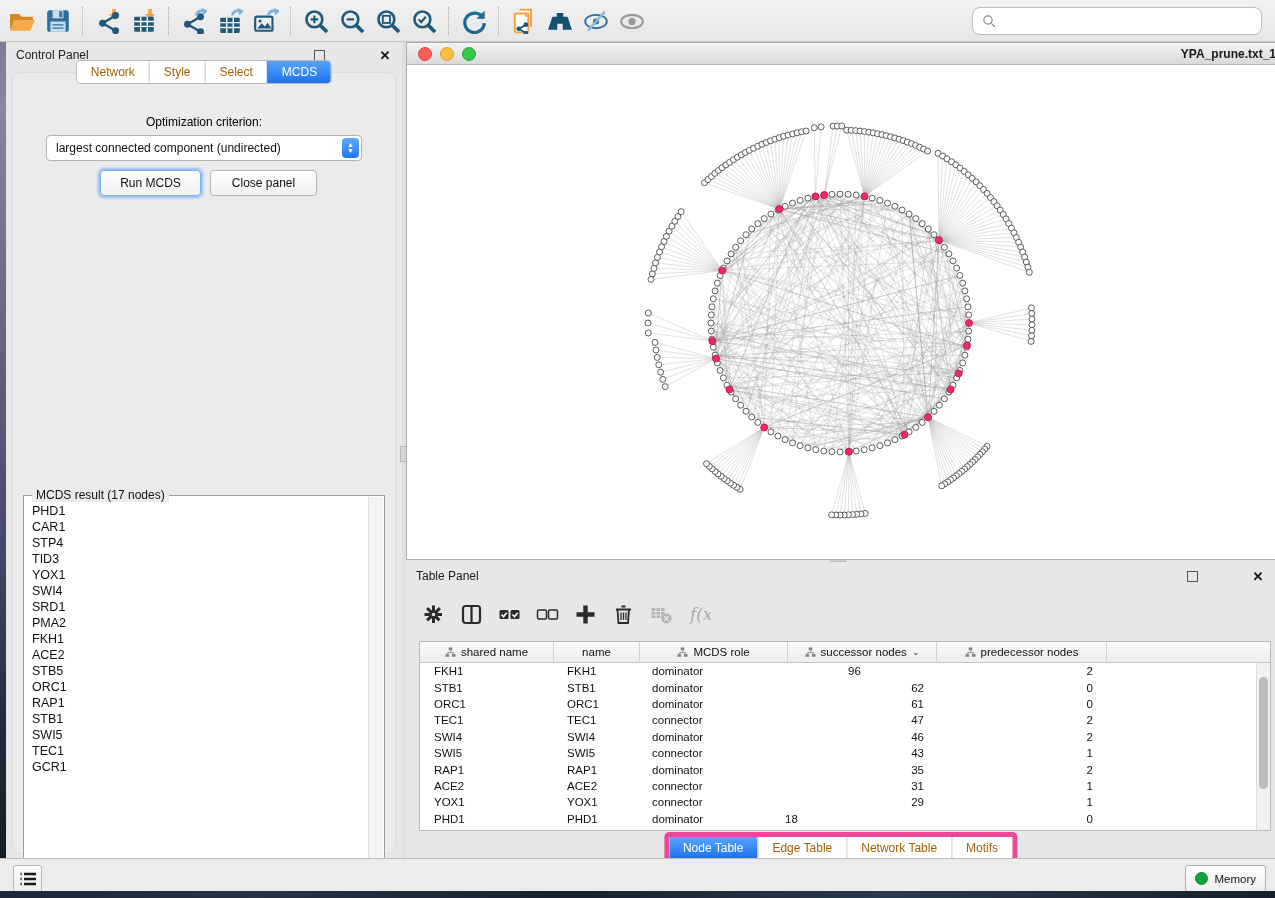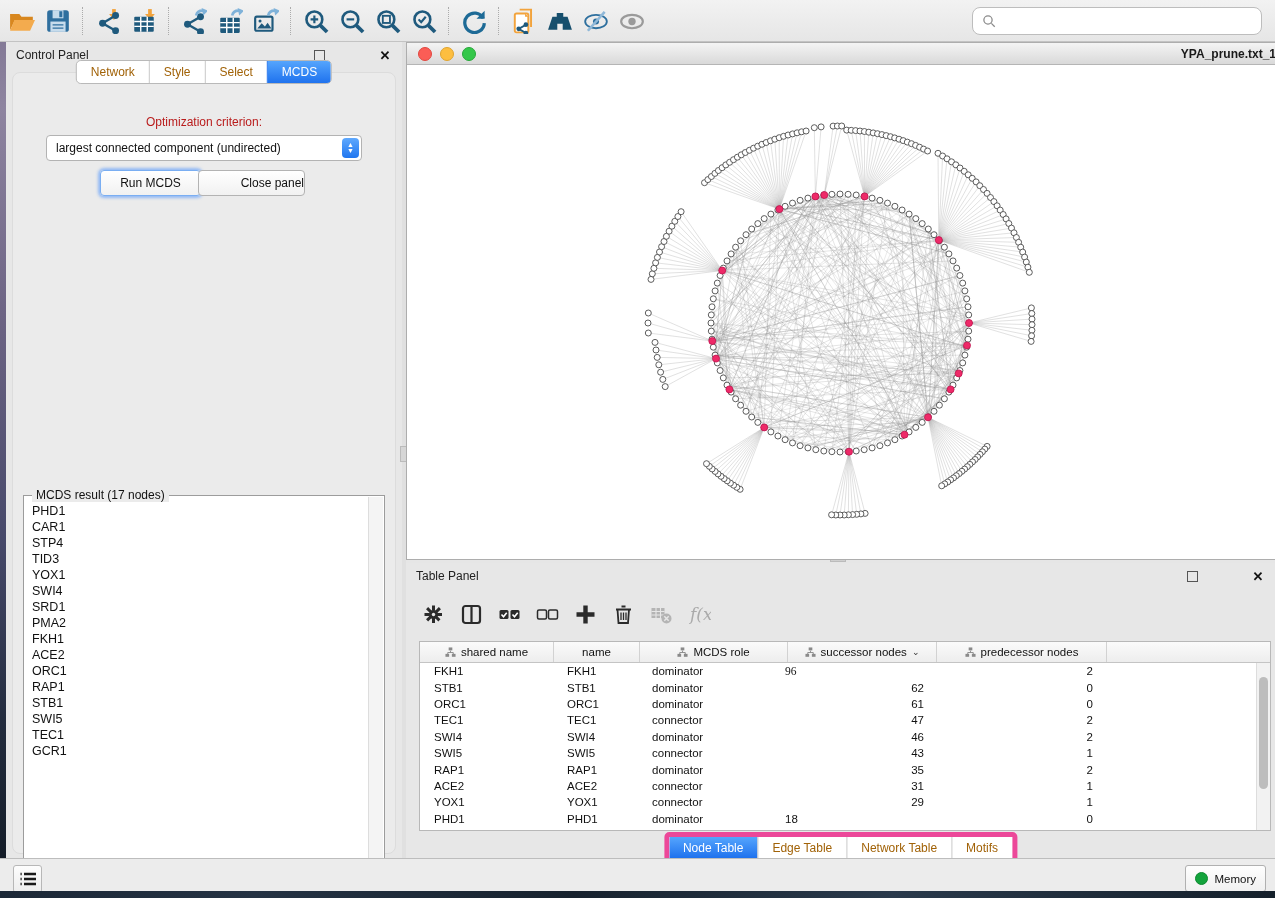--- a/index.html
+++ b/index.html
@@ -31,32 +31,32 @@
   .float-glyph{width:9px;height:9px;border:1.5px solid #555;}
   .close-glyph{font-weight:bold;font-size:13px;color:#111;}
   #cp-body{position:absolute;left:6px;top:30px;width:382px;height:780px;background:#ebebeb;
     border:1px solid #dcdcdc;border-radius:8px;}
   #cp-tabs{position:absolute;left:50%;top:-13px;transform:translateX(-50%);display:flex;
     background:#fff;border:1px solid #b9b9b9;border-radius:5px;overflow:hidden;height:22px;}
   .seg{display:flex;align-items:center;justify-content:center;font-size:12px;color:#a16207;
     padding:0 14px;border-left:1px solid #c9c9c9;white-space:nowrap;}
   .seg:first-child{border-left:none;}
   .seg.sel{background:linear-gradient(#55a5fd,#1f72ee);color:#fff;border-left-color:#1f72ee;}
-  #opt-label{position:absolute;left:0;top:42px;width:100%;text-align:center;font-size:12px;color:#b91c1c;}
+  #opt-label{position:absolute;left:0;top:42px;width:100%;text-align:center;font-size:12px;color:#000000;}
   #opt-select{position:absolute;left:33px;top:62px;width:314px;height:24px;background:#fff;
     border:1px solid #b3b3b3;border-radius:4px;display:flex;align-items:center;font-size:12px;color:#111;}
   #opt-select .val{flex:1;padding-left:9px;white-space:nowrap;overflow:hidden;}
   #opt-stepper{width:17px;height:20px;margin-right:2px;border-radius:4px;
     background:linear-gradient(#5fa9fe,#2076ef);display:flex;flex-direction:column;align-items:center;justify-content:center;}
   #opt-stepper span{color:#fff;font-size:7px;line-height:6px;}
   .cp-btn{position:absolute;top:97px;height:24px;background:linear-gradient(#ffffff,#f1f1f1);
     border:1px solid #b3b3b3;border-radius:4px;font-size:12px;color:#111;
     display:flex;align-items:center;justify-content:center;}
   #run-btn{left:87px;width:99px;border-color:#7aaef2;box-shadow:0 0 3px 2px rgba(100,160,250,.65);}
-  #close-panel-btn{left:185px;width:105px;justify-content:flex-end;}
+  #close-panel-btn{left:197px;width:105px;}
   #mcds-frame{position:absolute;left:10px;top:422px;width:360px;height:366px;
     border:1px solid #9c9c9c;margin:0;padding:0;background:#fff;}
   #mcds-legend{position:absolute;top:-8px;left:8px;background:#ebebeb;padding:0 4px;font-size:12px;color:#111;}
   #mcds-list{position:absolute;left:1px;top:1px;right:15px;bottom:1px;overflow:hidden;
     font-size:12.5px;color:#111;padding:6px 0 0 7px;line-height:16px;}
   #mcds-scroll{position:absolute;top:1px;right:1px;width:14px;bottom:1px;background:#f4f4f4;border-left:1px solid #ddd;}
   
   #v-split{left:402px;top:42px;width:4px;height:816px;background:#e0e0e0;}
   #v-split .handle{position:absolute;left:-2px;top:404px;width:8px;height:14px;background:#d6d6d6;border:1px solid #bbb;}
   #h-split{left:406px;top:558px;width:869px;height:5px;background:#e6e6e6;}
@@ -294,20 +294,21 @@
             <div>PHD1</div>
             <div>CAR1</div>
             <div>STP4</div>
             <div>TID3</div>
             <div>YOX1</div>
             <div>SWI4</div>
             <div>SRD1</div>
             <div>PMA2</div>
             <div>FKH1</div>
             <div>ACE2</div>
+            <div>STB5</div>
             <div>ORC1</div>
             <div>RAP1</div>
             <div>STB1</div>
             <div>SWI5</div>
             <div>TEC1</div>
             <div>GCR1</div>
           </div>
         <div id="mcds-scroll"></div>
       </div>
     </div>
@@ -1242,21 +1243,21 @@
               <rect x="7.5" y="7.5" width="4" height="3.2" fill="#8a8a8a"></rect>
             </svg>
             <span>predecessor nodes</span>
           </div>
         </div>
       <div id="tbl-rows">
           <div class="tr">
             <div class="td" style="width: 133px; text-align: left; padding-left: 14px; box-sizing: border-box;">FKH1</div>
             <div class="td" style="width: 85px; text-align: left; padding-left: 14px; box-sizing: border-box;">FKH1</div>
             <div class="td" style="width: 147px; text-align: left; padding-left: 14px; box-sizing: border-box;">dominator</div>
-            <div class="td" style="width: 148px; text-align: left; padding-left: 0px; box-sizing: border-box; padding-right: 9px; font-family: Liberation Serif, serif;">96</div>
+            <div class="td" style="width: 148px; text-align: center; padding-left: 0px; box-sizing: border-box; padding-right: 9px;">96</div>
             <div class="td" style="width: 169px; text-align: right; padding-left: 0px; box-sizing: border-box; padding-right: 9px;">2</div>
           </div>
           <div class="tr">
             <div class="td" style="width: 133px; text-align: left; padding-left: 14px; box-sizing: border-box;">STB1</div>
             <div class="td" style="width: 85px; text-align: left; padding-left: 14px; box-sizing: border-box;">STB1</div>
             <div class="td" style="width: 147px; text-align: left; padding-left: 14px; box-sizing: border-box;">dominator</div>
             <div class="td" style="width: 148px; text-align: right; padding-left: 0px; box-sizing: border-box; padding-right: 9px;">62</div>
             <div class="td" style="width: 169px; text-align: right; padding-left: 0px; box-sizing: border-box; padding-right: 9px;">0</div>
           </div>
           <div class="tr">

